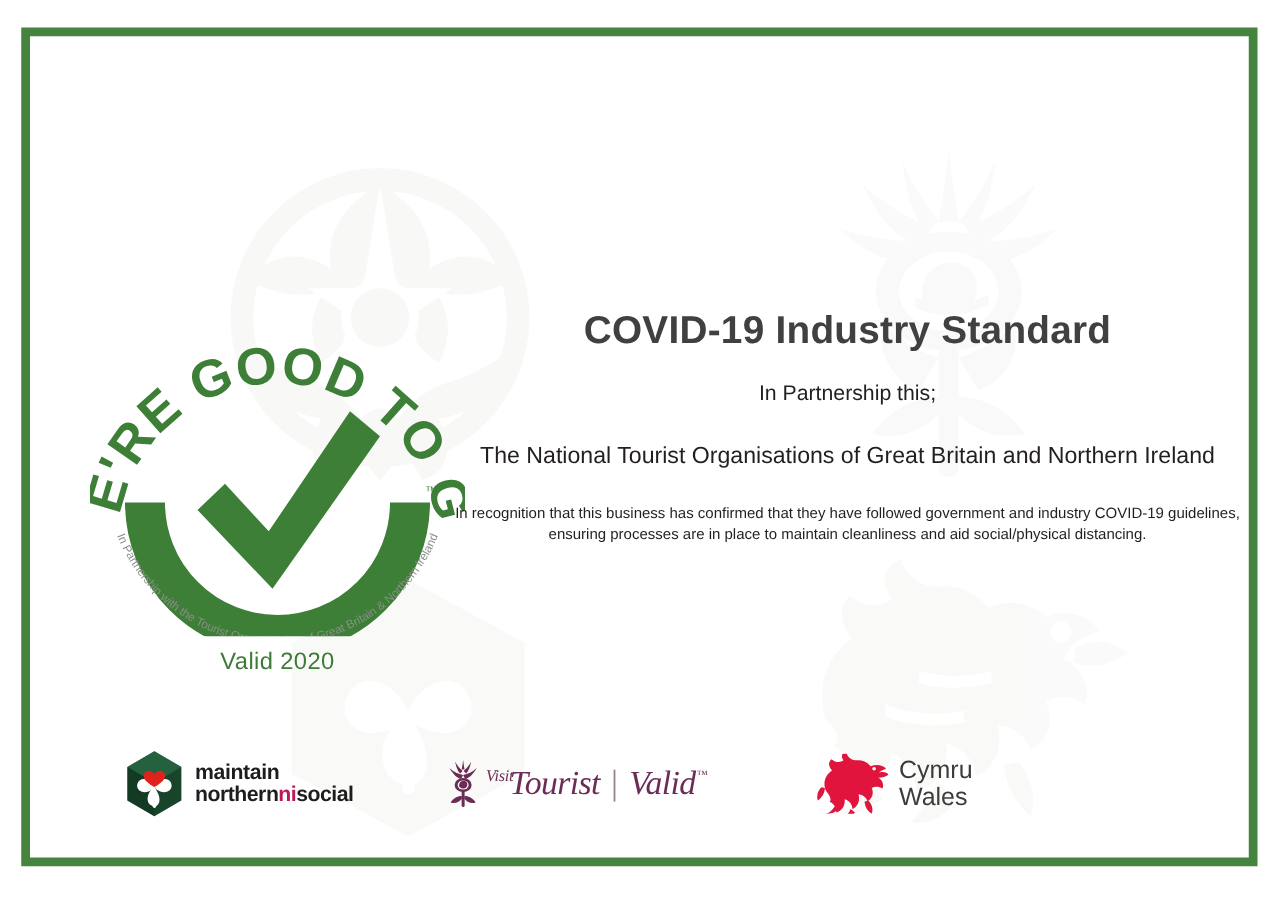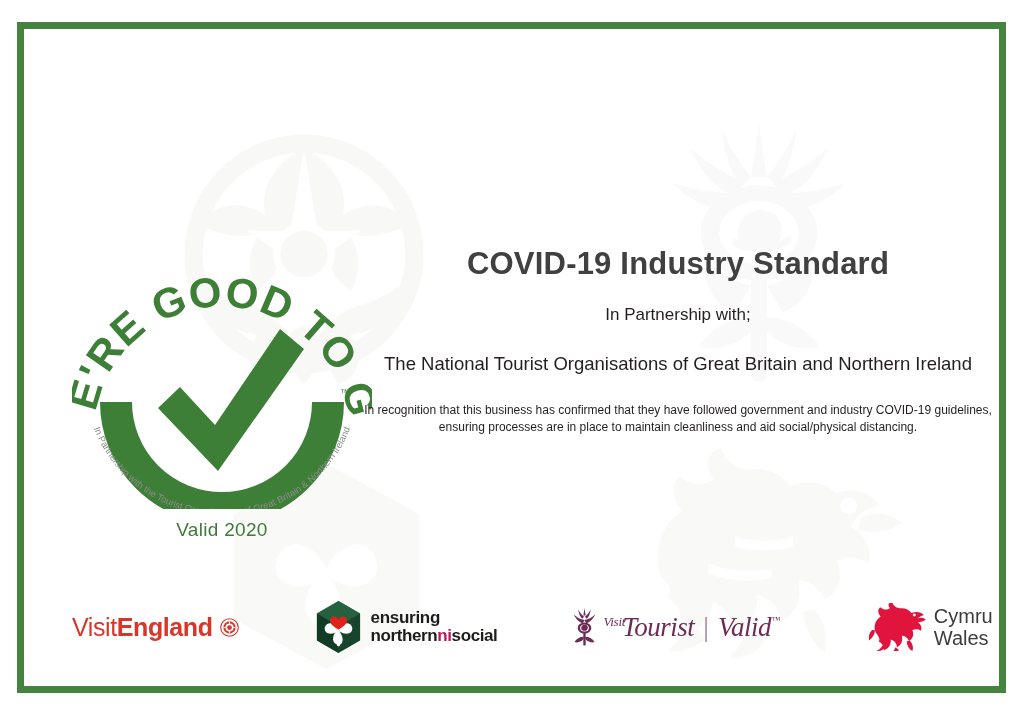--- a/index.html
+++ b/index.html
@@ -269,60 +269,45 @@
       <text font-family="'Liberation Sans', sans-serif" font-size="9.4" fill="#8a8e88">
         <textPath href="#arcBottom" startOffset="50%" text-anchor="middle">In Partnership with the Tourist Organisations of Great Britain &amp; Northern Ireland</textPath>
       </text>
     </svg>
 
     <div id="valid-year">Valid 2020</div>
   </div>
 
   <div id="text-block">
     <h1 id="cert-title">COVID-19 Industry Standard</h1>
-    <p id="partnership-line">In Partnership with;</p>
+    <p id="partnership-line">In Partnership this;</p>
     <p id="organisations-line">The National Tourist Organisations of Great Britain and Northern Ireland</p>
     <p id="recognition-text">In recognition that this business has confirmed that they have followed government and industry COVID-19 guidelines, ensuring processes are in place to maintain cleanliness and aid social/physical distancing.</p>
   </div>
 
   <div id="partner-logos">
 
-    <div class="partner" id="partner-visitengland">
-      <span class="ve-word"><span class="light">Visit</span><span>England</span></span>
-      <svg width="19" height="19" viewBox="0 0 40 40" style="margin-left:7px;">
-        <circle cx="20" cy="20" r="18.5" fill="none" stroke="#d8362a" stroke-width="2.4"></circle>
-        <circle cx="20" cy="20" r="13" fill="#d8362a"></circle>
-        <circle cx="20" cy="20" r="8.5" fill="#ffffff"></circle>
-        <circle cx="20" cy="20" r="5" fill="#d8362a"></circle>
-        <g stroke="#ffffff" stroke-width="1.8">
-          <line x1="20" y1="7" x2="20" y2="14"></line>
-          <line x1="20" y1="26" x2="20" y2="33"></line>
-          <line x1="7" y1="20" x2="14" y2="20"></line>
-          <line x1="26" y1="20" x2="33" y2="20"></line>
-        </g>
-      </svg>
-    </div>
 
     <div class="partner" id="partner-tourismni">
       <svg width="47" height="54" viewBox="0 0 100 115">
         <path d="M50 2 L96 29 L96 86 L50 113 L4 86 L4 29 Z" fill="#18442c"></path>
         <path d="M50 2 L96 29 L50 56 L4 29 Z" fill="#2a6b45" opacity="0.75"></path>
         <path d="M4 29 L50 56 L50 113 L4 86 Z" fill="#0f3320" opacity="0.55"></path>
         <g fill="#ffffff">
           <path d="M50 62 C42 46 24 46 21 58 C18 70 33 77 47 67 Z"></path>
           <path d="M50 62 C58 46 76 46 79 58 C82 70 67 77 53 67 Z"></path>
           <path d="M50 62 C37 72 34 90 46 95 C57 100 64 86 54 70 Z"></path>
           <rect x="47" y="66" width="6" height="33" rx="3"></rect>
         </g>
         <g fill="#e0221c">
           <path d="M50 42 C46 33 34 33 32 42 C30 51 42 58 50 63 C58 58 70 51 68 42 C66 33 54 33 50 42 Z"></path>
         </g>
       </svg>
       <div class="tni-words">
-        <div class="tni-l1">ensuring</div>
+        <div class="tni-l1">maintain</div>
         <div class="tni-l2"><span>northern</span><span class="ni">ni</span><span>social</span></div>
       </div>
     </div>
 
     <div class="partner" id="partner-visitscotland">
       <svg width="25" height="38" viewBox="0 0 60 95">
         <g fill="#6b2d56">
           <path d="M30 0 C29 8 28 14 27 19 L33 19 C32 14 31 8 30 0 Z"></path>
           <path d="M14 3 C16 14 19 22 24 27 L29 22 C23 17 18 11 14 3 Z"></path>
           <path d="M46 3 C44 14 41 22 36 27 L31 22 C37 17 42 11 46 3 Z"></path>

